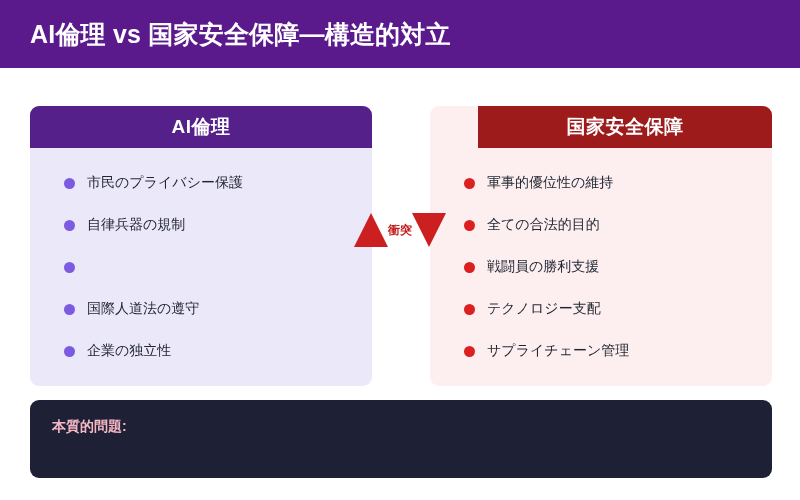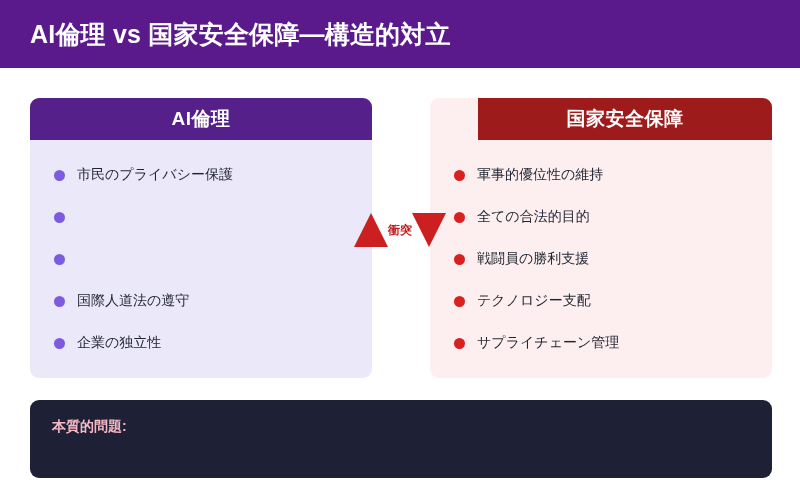--- a/index.html
+++ b/index.html
@@ -41,21 +41,21 @@
   #panels {
     position: absolute;
     left: 0;
     top: 98px;
     width: 800px;
     height: 282px;
   }
 
   .panel {
     position: absolute;
-    top: 0;
+    top: 8px;
     width: 342px;
     height: 280px;
     border-radius: 9px;
     overflow: hidden;
     box-sizing: border-box;
   }
   #panel-ethics {
     left: 30px;
     background: #ebe8fa;
   }
@@ -72,21 +72,21 @@
     font-size: 19px;
     font-weight: bold;
     letter-spacing: 0.5px;
   }
   #panel-ethics .panel-header { background: #55208a; }
   #panel-security .panel-header { background: #9e1b1b; margin-left: 48px; }
 
   .panel-list {
     list-style: none;
     margin: 0;
-    padding: 14px 0 0 2px;
+    padding: 14px 0 0 12px;
   }
   .panel-item {
     display: flex;
     align-items: center;
     height: 42px;
     padding-left: 22px;
     font-size: 14px;
     color: #1f2430;
   }
   .bullet {
@@ -170,20 +170,21 @@
 
   <div class="panel" id="panel-ethics">
     <div class="panel-header">AI倫理</div>
     <ul class="panel-list">
       <li class="panel-item">
         <span class="bullet"></span>
         <span>市民のプライバシー保護</span>
       </li>
       <li class="panel-item">
         <span class="bullet"></span>
+        <span>自律兵器の規制</span>
       </li>
       <li class="panel-item">
         <span class="bullet"></span>
       </li>
       <li class="panel-item">
         <span class="bullet"></span>
         <span>国際人道法の遵守</span>
       </li>
       <li class="panel-item">
         <span class="bullet"></span>

